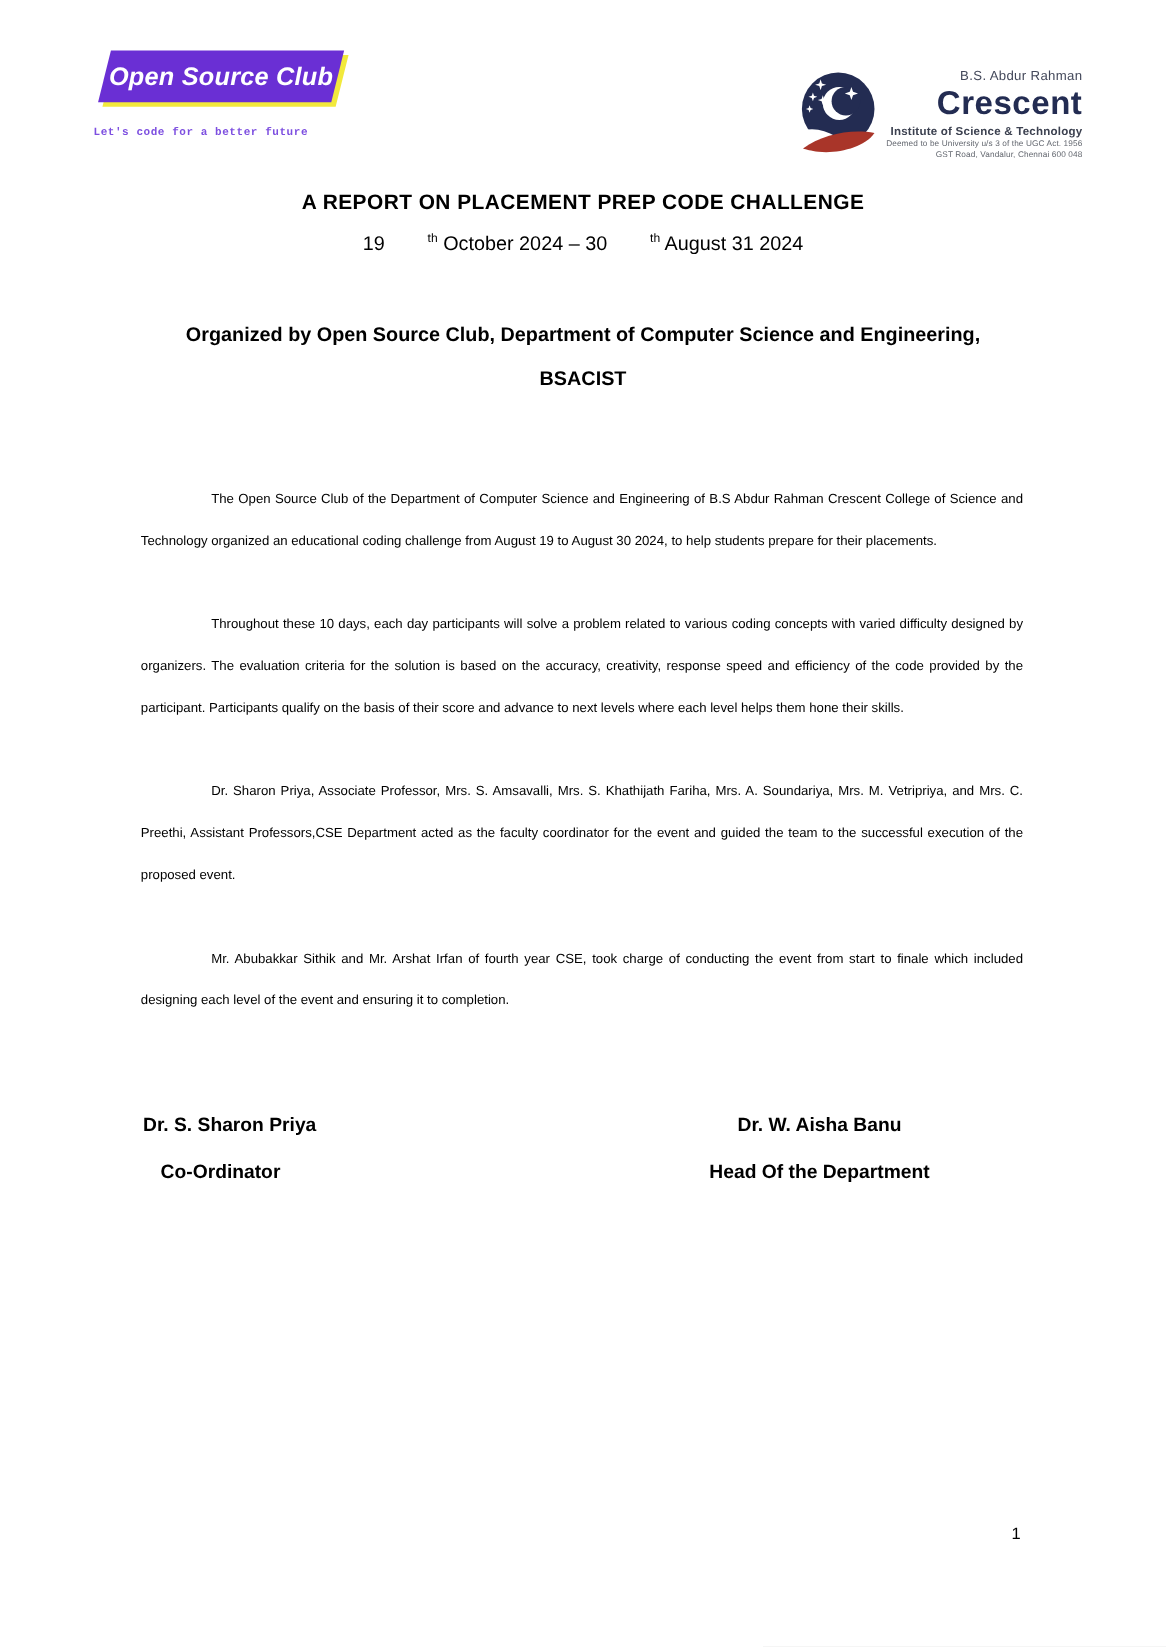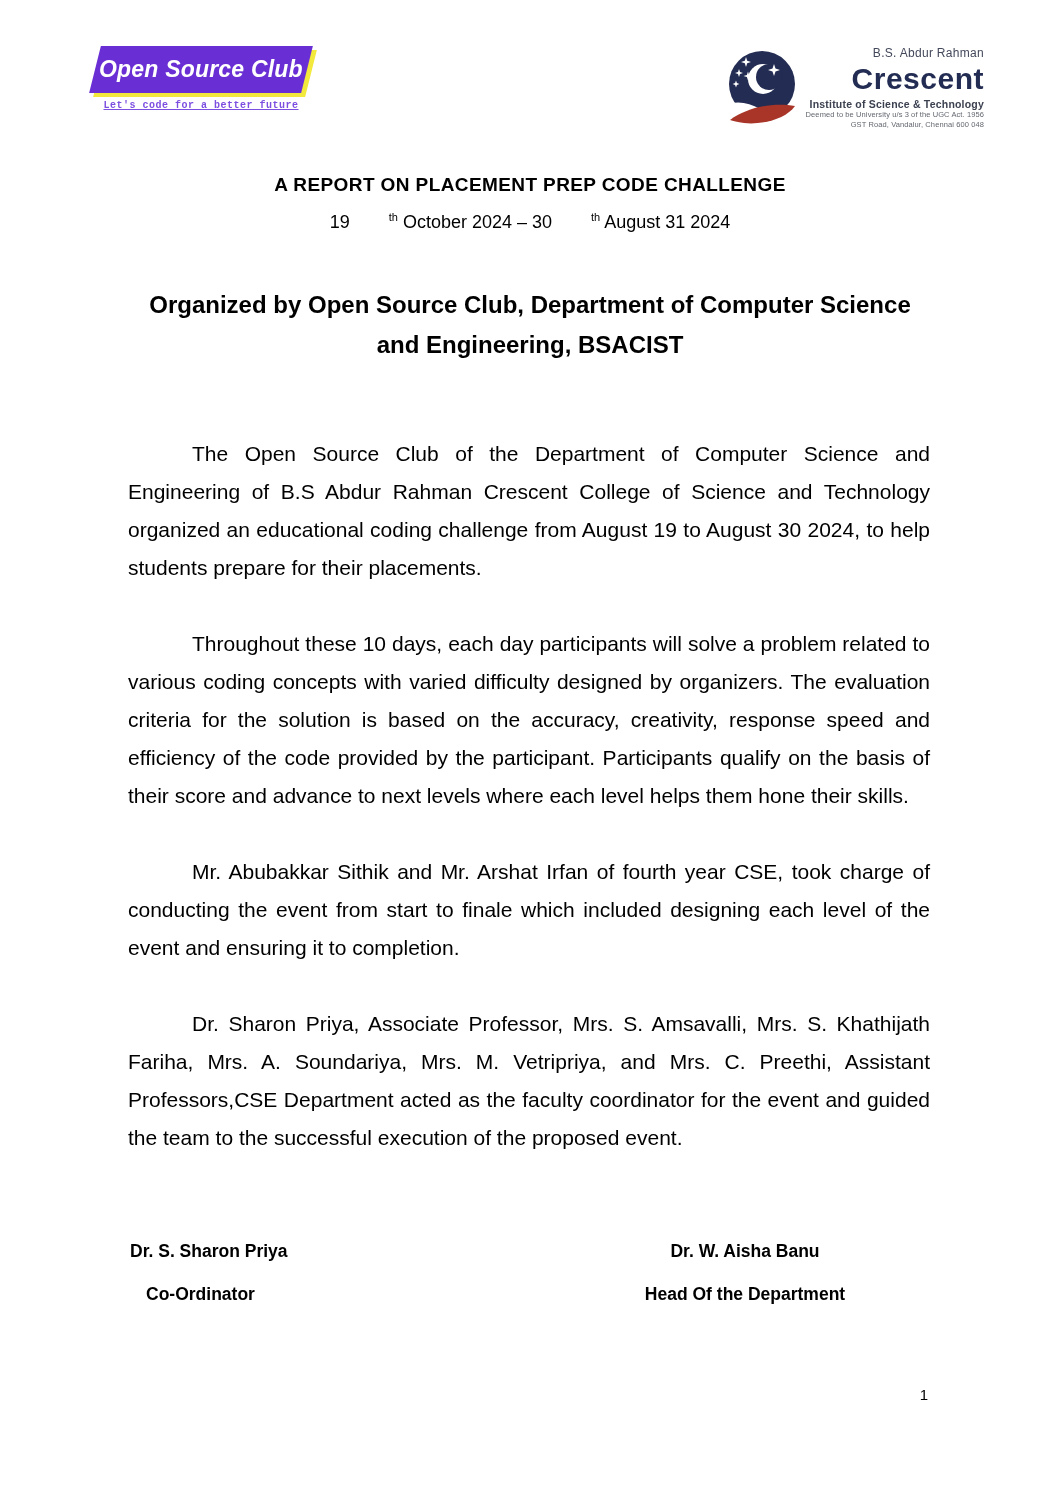--- a/index.html
+++ b/index.html
@@ -38,32 +38,30 @@
   .osc-banner-text {
     transform: skewX(14deg);
     font-style: italic;
     font-weight: bold;
     font-size: 23px;
     color: #ffffff;
     white-space: nowrap;
     letter-spacing: 0.2px;
   }
   .osc-tagline {
-    margin-top: 7px;
-    text-align: center;
+    margin-top: 23px;
     font-family: "Liberation Mono", "DejaVu Sans Mono", monospace;
     font-size: 10px;
     font-weight: bold;
     color: var(--osc-tagline, #7d4fe0);
     letter-spacing: 0.5px;
     white-space: nowrap;
-    text-decoration: underline;
-  }
-
-  .crescent-logo { display: flex; align-items: flex-end; }
+  }
+
+  .crescent-logo { display: flex; align-items: center; margin-top: 16px; }
   .crescent-emblem { width: 80px; height: 80px; margin-right: 4px; flex: 0 0 auto; }
   .crescent-textcol { display: flex; flex-direction: column; align-items: flex-end; }
   .crescent-pre {
     font-size: 12px;
     color: #43485a;
     font-weight: 500;
     letter-spacing: 0.3px;
   }
   .crescent-name {
     font-size: 30px;
@@ -94,29 +92,29 @@
     font-weight: bold;
     letter-spacing: 0.4px;
   }
   .date-line { margin-top: 15px; font-size: 18px; }
   .date-line sup { font-size: 11px; padding-left: 39px; }
 
   .organized {
     margin: 52px auto 0 auto;
     max-width: 770px;
     text-align: center;
-    font-size: 24px;
+    font-size: 18px;
     font-weight: bold;
     line-height: 40px;
   }
 
   
   .body { margin: 70px 130px 0 128px; }
   .body p {
-    font-size: 21px;
+    font-size: 12px;
     line-height: 38px;
     text-align: justify;
     text-indent: 64px;
     margin-bottom: 38px;
   }
 
   
   .signatures {
     display: flex;
     justify-content: space-between;
@@ -179,22 +177,22 @@
   <section class="title-block">
     <h1 class="report-title">A REPORT ON PLACEMENT PREP CODE CHALLENGE</h1>
     <div class="date-line"><span>19</span><sup>th</sup><span> October 2024 – 30</span><sup>th</sup><span> August 31 2024</span></div>
   </section>
 
   <div class="organized">Organized by Open Source Club, Department of Computer Science and Engineering, BSACIST</div>
 
   <main class="body">
     <p>The Open Source Club of the Department of Computer Science and Engineering of B.S Abdur Rahman Crescent College of Science and Technology organized an educational coding challenge from August 19 to August 30 2024, to help students prepare for their placements.</p>
     <p>Throughout these 10 days, each day participants will solve a problem related to various coding concepts with varied difficulty designed by organizers. The evaluation criteria for the solution is based on the accuracy, creativity, response speed and efficiency of the code provided by the participant. Participants qualify on the basis of their score and advance to next levels where each level helps them hone their skills.</p>
+    <p>Dr. Sharon Priya, Associate Professor, Mrs. S. Amsavalli, Mrs. S. Khathijath Fariha, Mrs. A. Soundariya, Mrs. M. Vetripriya, and Mrs. C. Preethi, Assistant Professors,CSE Department acted as the faculty coordinator for the event and guided the team to the successful execution of the proposed event.</p>
     <p>Mr. Abubakkar Sithik and Mr. Arshat Irfan of fourth year CSE, took charge of conducting the event from start to finale which included designing each level of the event and ensuring it to completion.</p>
-    <p>Dr. Sharon Priya, Associate Professor, Mrs. S. Amsavalli, Mrs. S. Khathijath Fariha, Mrs. A. Soundariya, Mrs. M. Vetripriya, and Mrs. C. Preethi, Assistant Professors,CSE Department acted as the faculty coordinator for the event and guided the team to the successful execution of the proposed event.</p>
   </main>
 
   <footer class="signatures">
     <div class="sig sig-left">
       <div class="sig-name">Dr. S. Sharon Priya</div>
       <div class="sig-role">Co-Ordinator</div>
     </div>
     <div class="sig sig-right">
       <div class="sig-name">Dr. W. Aisha Banu</div>
       <div class="sig-role">Head Of the Department</div>

